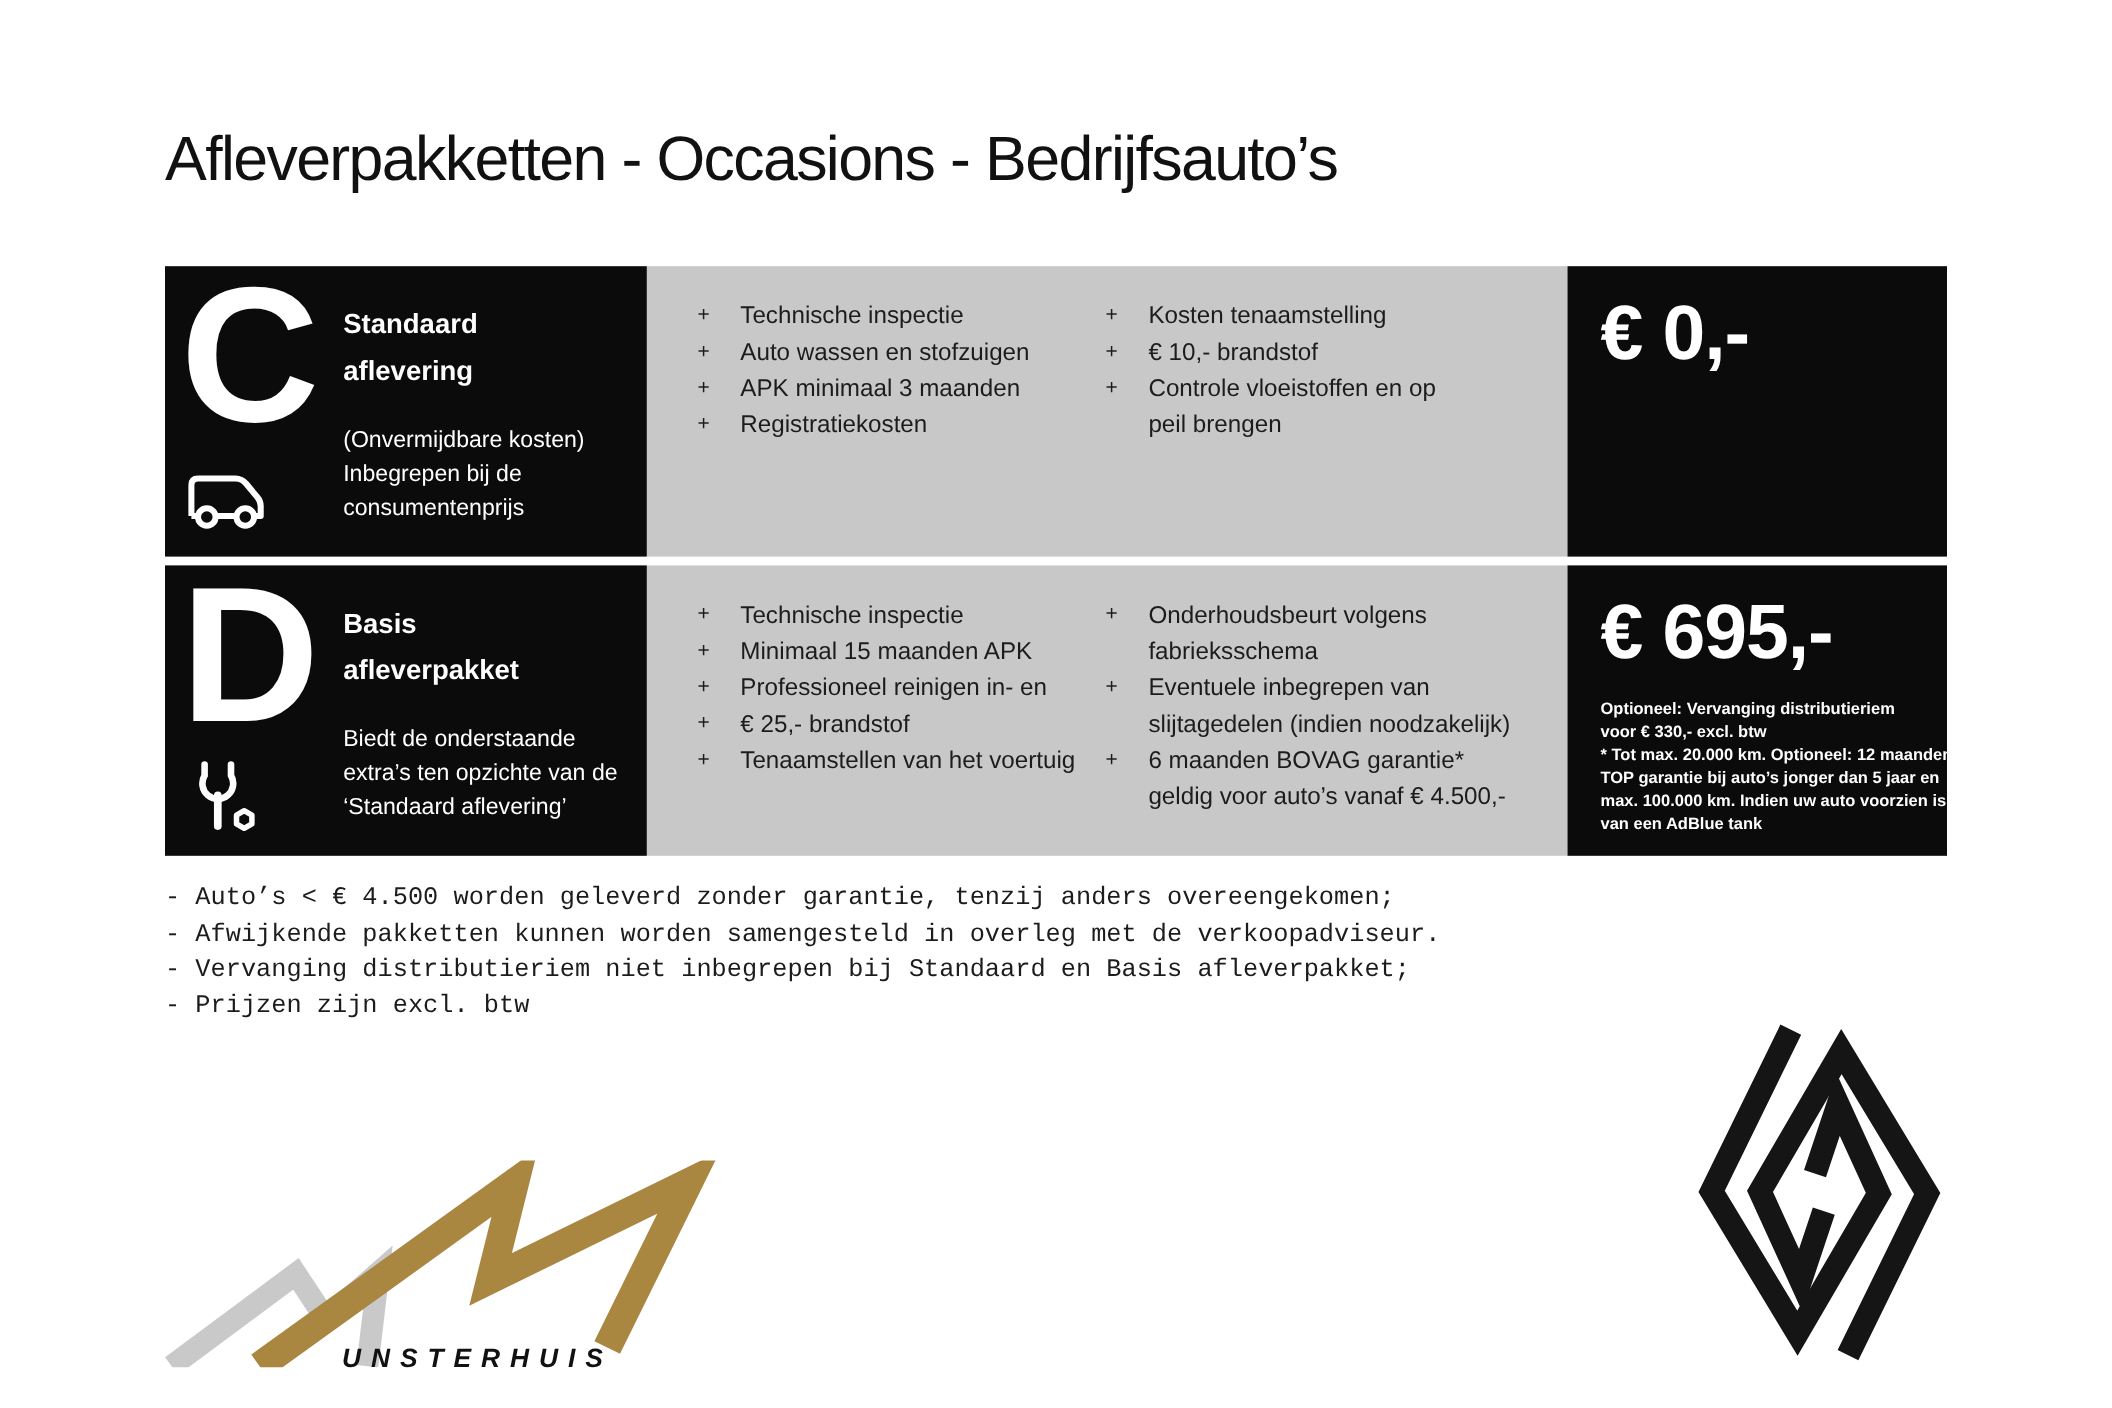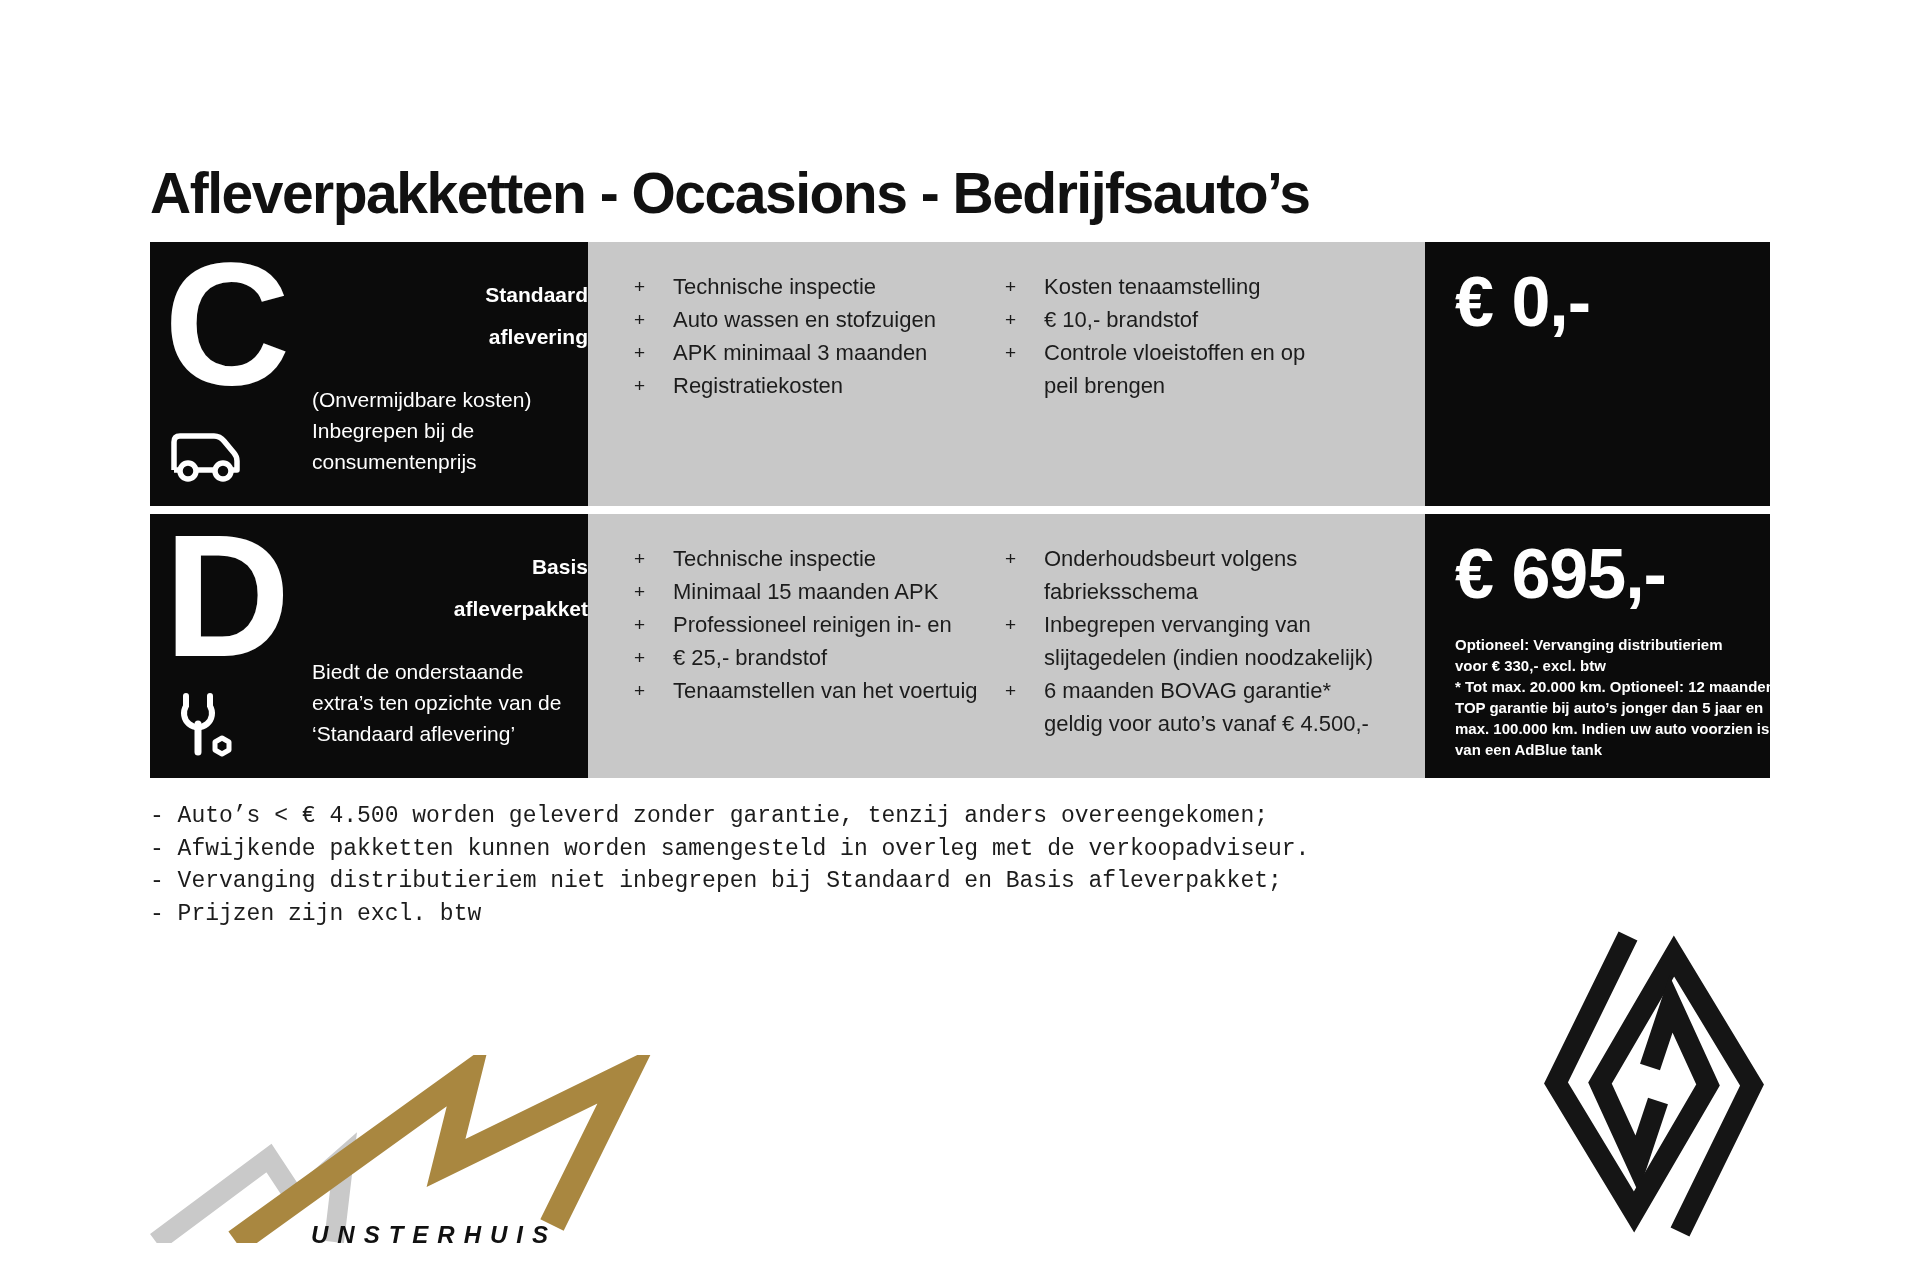--- a/index.html
+++ b/index.html
@@ -1,29 +1,29 @@
 <!DOCTYPE html>
 <html style="--ink: #111111; --block: #0b0b0b; --panel: #c8c8c8; --white: #ffffff; --gold: #a98740; --silver: #c9c9c9; --body-text: #1c1c1c;"><head>
 <meta charset="utf-8">
 <style>
   html,body{margin:0;padding:0;background:#fff;}
   .page{position:relative;width:1920px;height:1280px;background:var(--white,#fff);
         font-family:"Liberation Sans",sans-serif;color:var(--ink,#111);overflow:hidden;}
 
-  .page-title{position:absolute;left:150px;top:112px;font-size:57px;font-weight:bold;
-              letter-spacing:-1.5px;color:var(--ink,#111);white-space:nowrap;margin-top:48px;}
+  .page-title{position:absolute;left:150px;top:112px;font-size:57px;font-weight:normal;
+              letter-spacing:-1.5px;color:var(--ink,#111);white-space:nowrap;}
 
   .rows{position:absolute;left:150px;top:242px;width:1620px;}
   .pkg-row{display:flex;height:264px;margin-bottom:8px;}
 
   
   .pkg-left{position:relative;width:438px;background:var(--block,#0b0b0b);color:#fff;flex:none;}
   .pkg-letter{position:absolute;left:14px;top:-6px;font-size:175px;line-height:1;font-weight:bold;}
   .pkg-text{margin-left:162px;padding-top:32px;}
-  .name-line{font-size:21px;line-height:42px;font-weight:bold;white-space:nowrap;text-align:right;}
+  .name-line{font-size:25px;line-height:42px;font-weight:bold;white-space:nowrap;}
   .pkg-desc{margin-top:26px;}
   .desc-line{font-size:21px;line-height:31px;font-weight:normal;white-space:nowrap;}
   .pkg-icon{position:absolute;left:18px;bottom:18px;}
   .pkg-icon.wrench{left:28px;bottom:14px;}
 
   
   .pkg-mid{flex:1;background:var(--panel,#c8c8c8);padding-top:28px;display:flex;box-sizing:border-box;}
   .col{flex:none;}
   .col1{margin-left:46px;width:331px;}
   .col2{margin-left:40px;width:390px;}
@@ -193,21 +193,21 @@
               <span class="txt">Onderhoudsbeurt volgens</span>
             </div>
 
             <div class="item">
               <span class="plus"></span>
               <span class="txt">fabrieksschema</span>
             </div>
 
             <div class="item">
               <span class="plus">+</span>
-              <span class="txt">Inbegrepen vervanging van</span>
+              <span class="txt">Eventuele inbegrepen van</span>
             </div>
 
             <div class="item">
               <span class="plus"></span>
               <span class="txt">slijtagedelen (indien noodzakelijk)</span>
             </div>
 
             <div class="item">
               <span class="plus">+</span>
               <span class="txt">6 maanden BOVAG garantie*</span>

